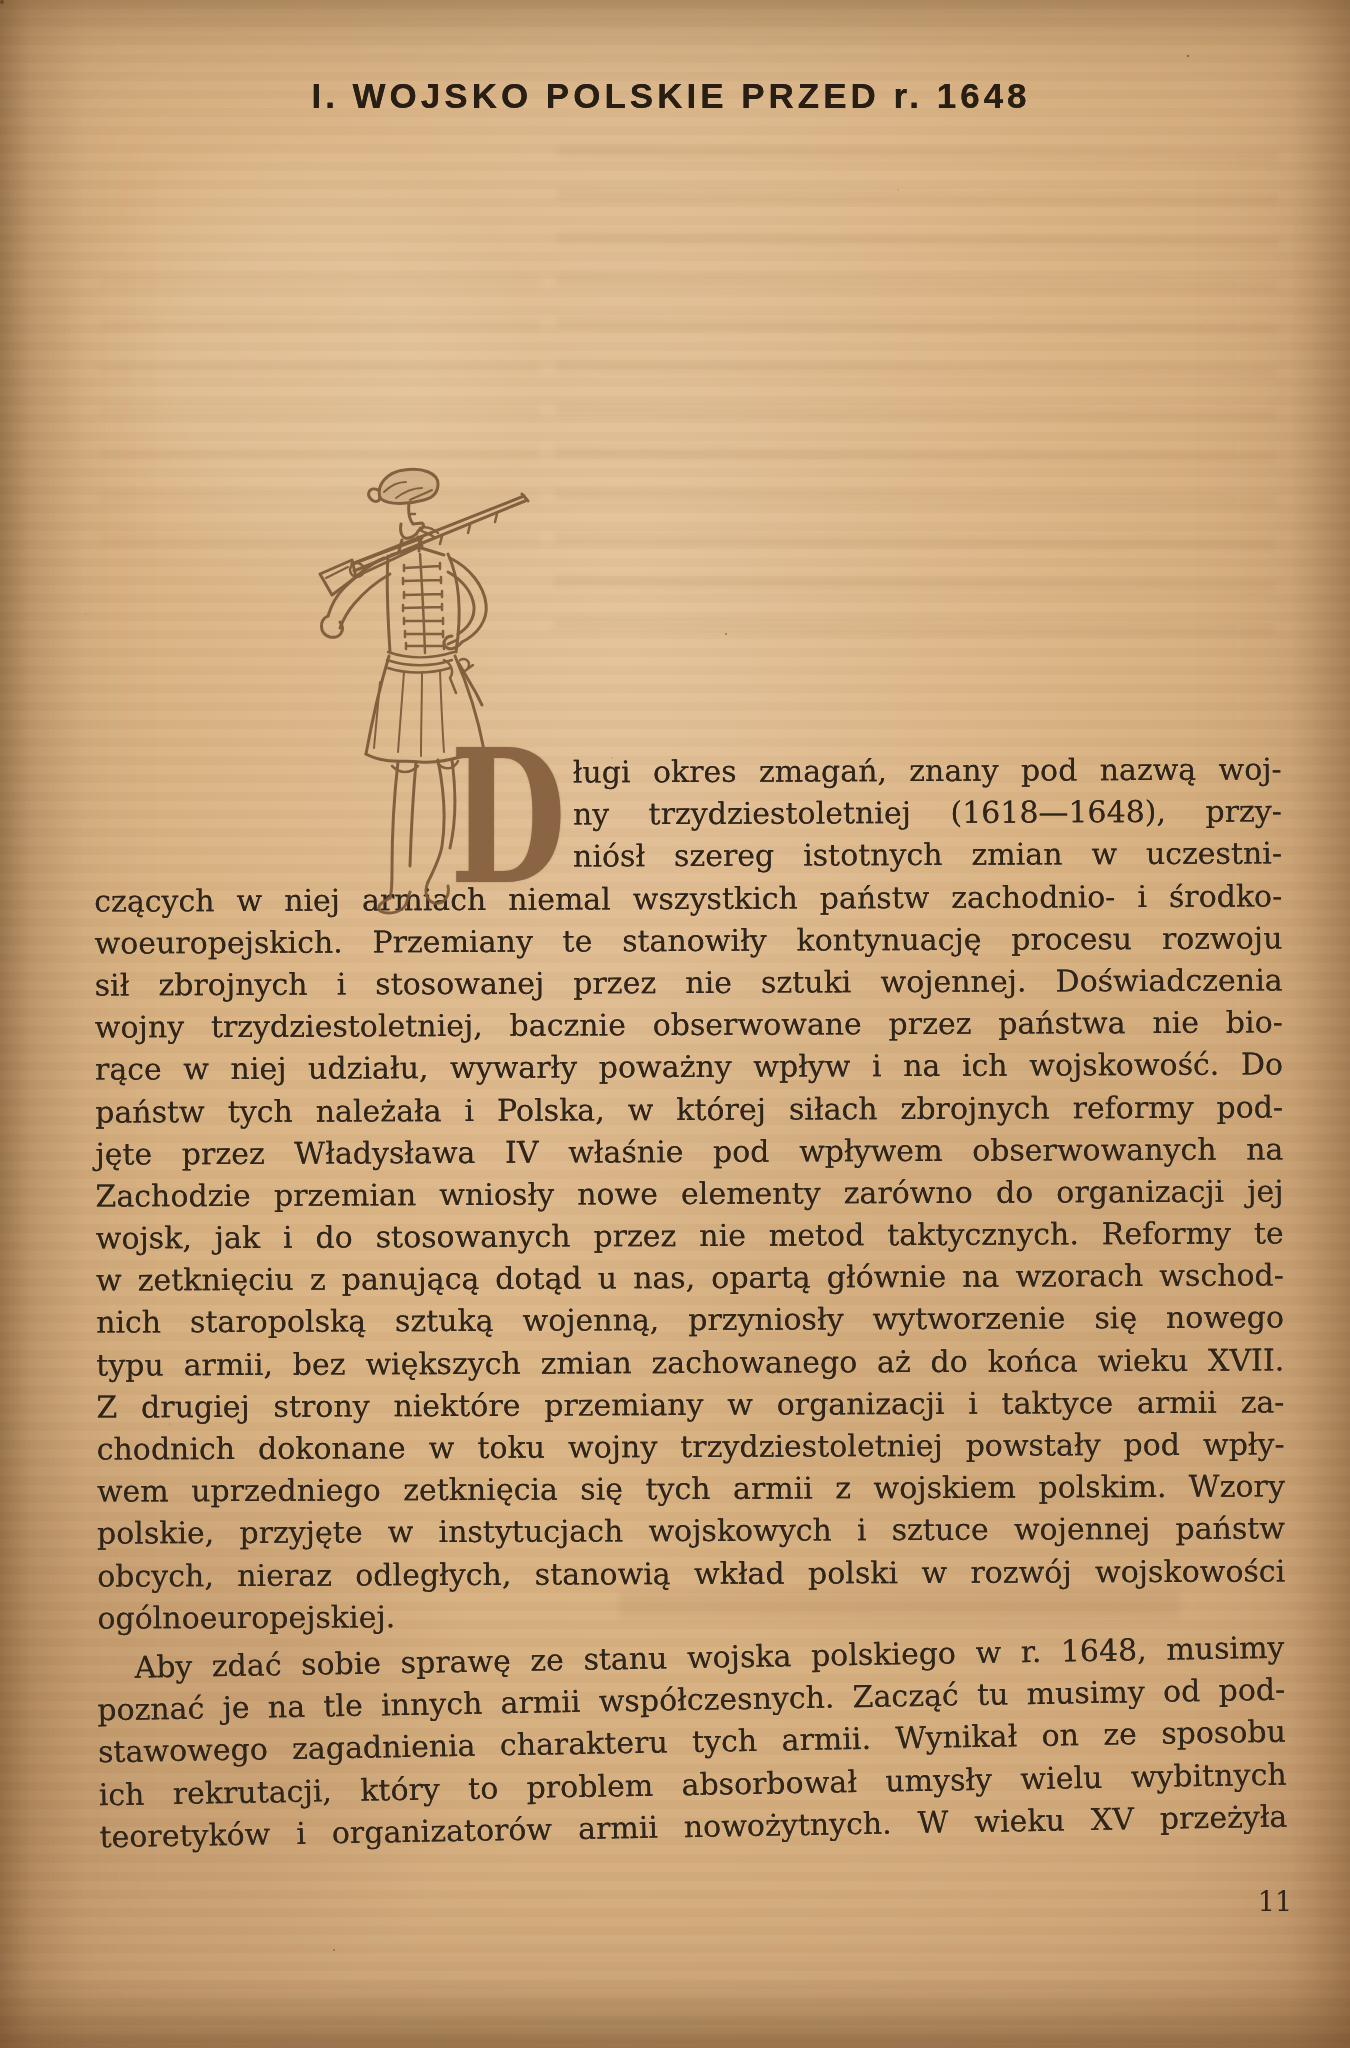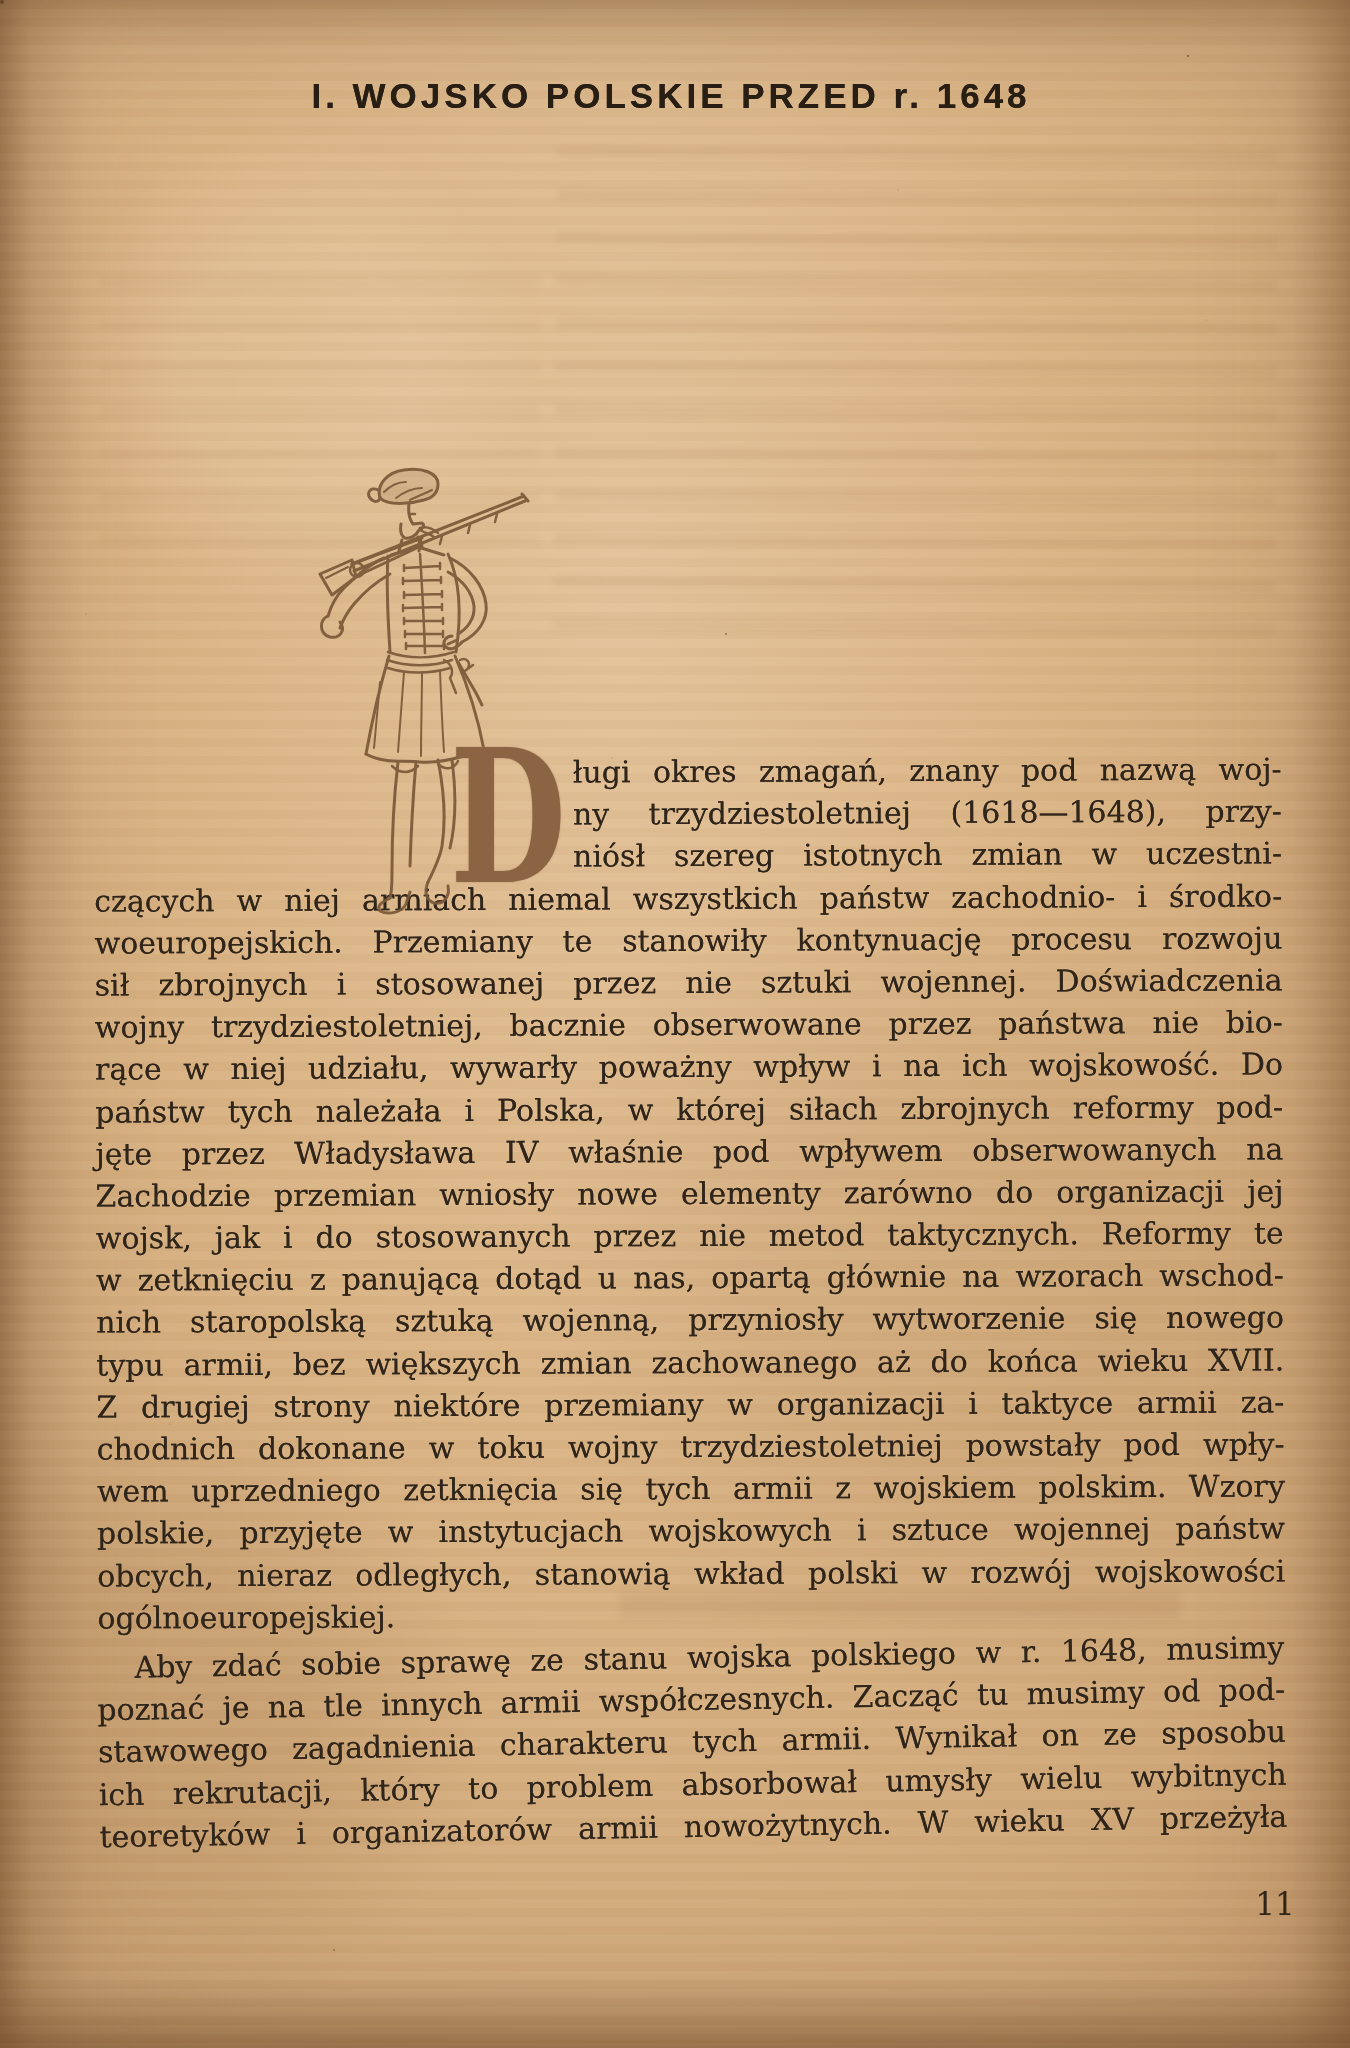--- a/index.html
+++ b/index.html
@@ -63,21 +63,21 @@
     text-shadow:0 0 .5px rgba(48,37,26,.8);
   }
   .ln { display:block; height:42.2px; line-height:42.2px;
     text-align:justify; text-align-last:justify; -moz-text-align-last:justify; }
   .ln-indent { margin-left:479px; }
   .ln-end { text-align-last:left; -moz-text-align-last:left; }
   .p2 { transform:rotate(-.75deg); transform-origin:50% 50%; }
   .ln-first-indent { text-indent:38px; }
 
   .page-num { position:absolute; left:1240px; top:1886px; width:70px;
-    font-size:31px; color:#2e241a; text-align:center; }
+    font-size:27px; color:#2e241a; text-align:center; }
 </style>
 </head>
 <body>
 
 <div class="page">
   <div class="texture"></div>
   <div class="ghost-top"></div>
   <div class="ghost-left"></div>
   <div class="ghost-mid"></div>
 

